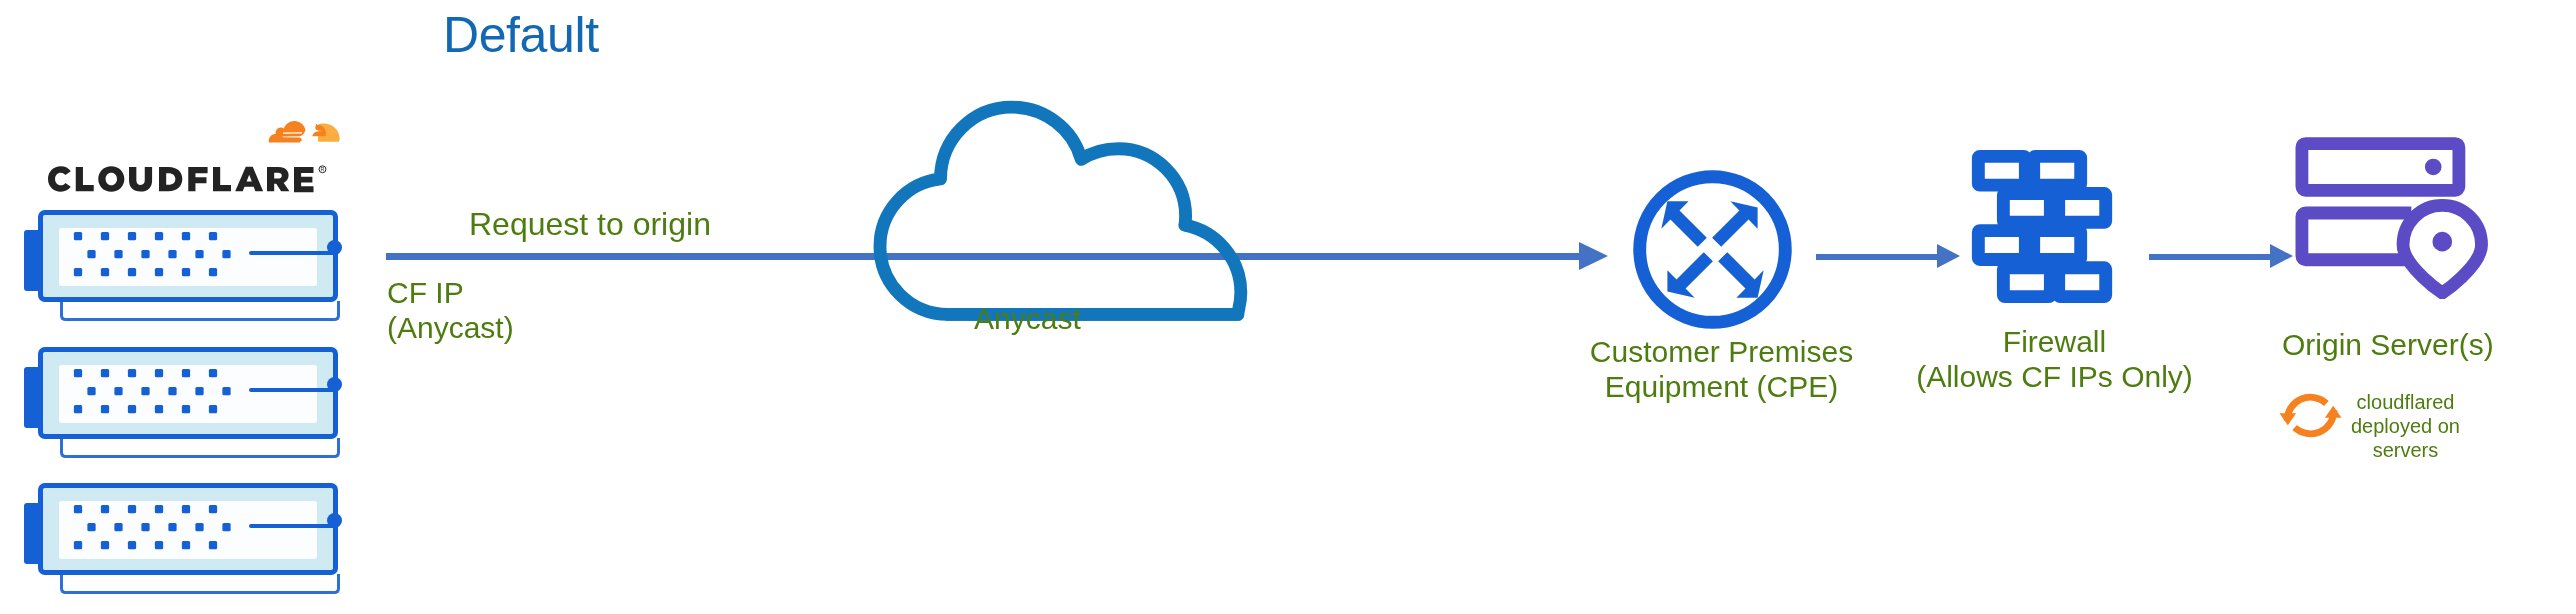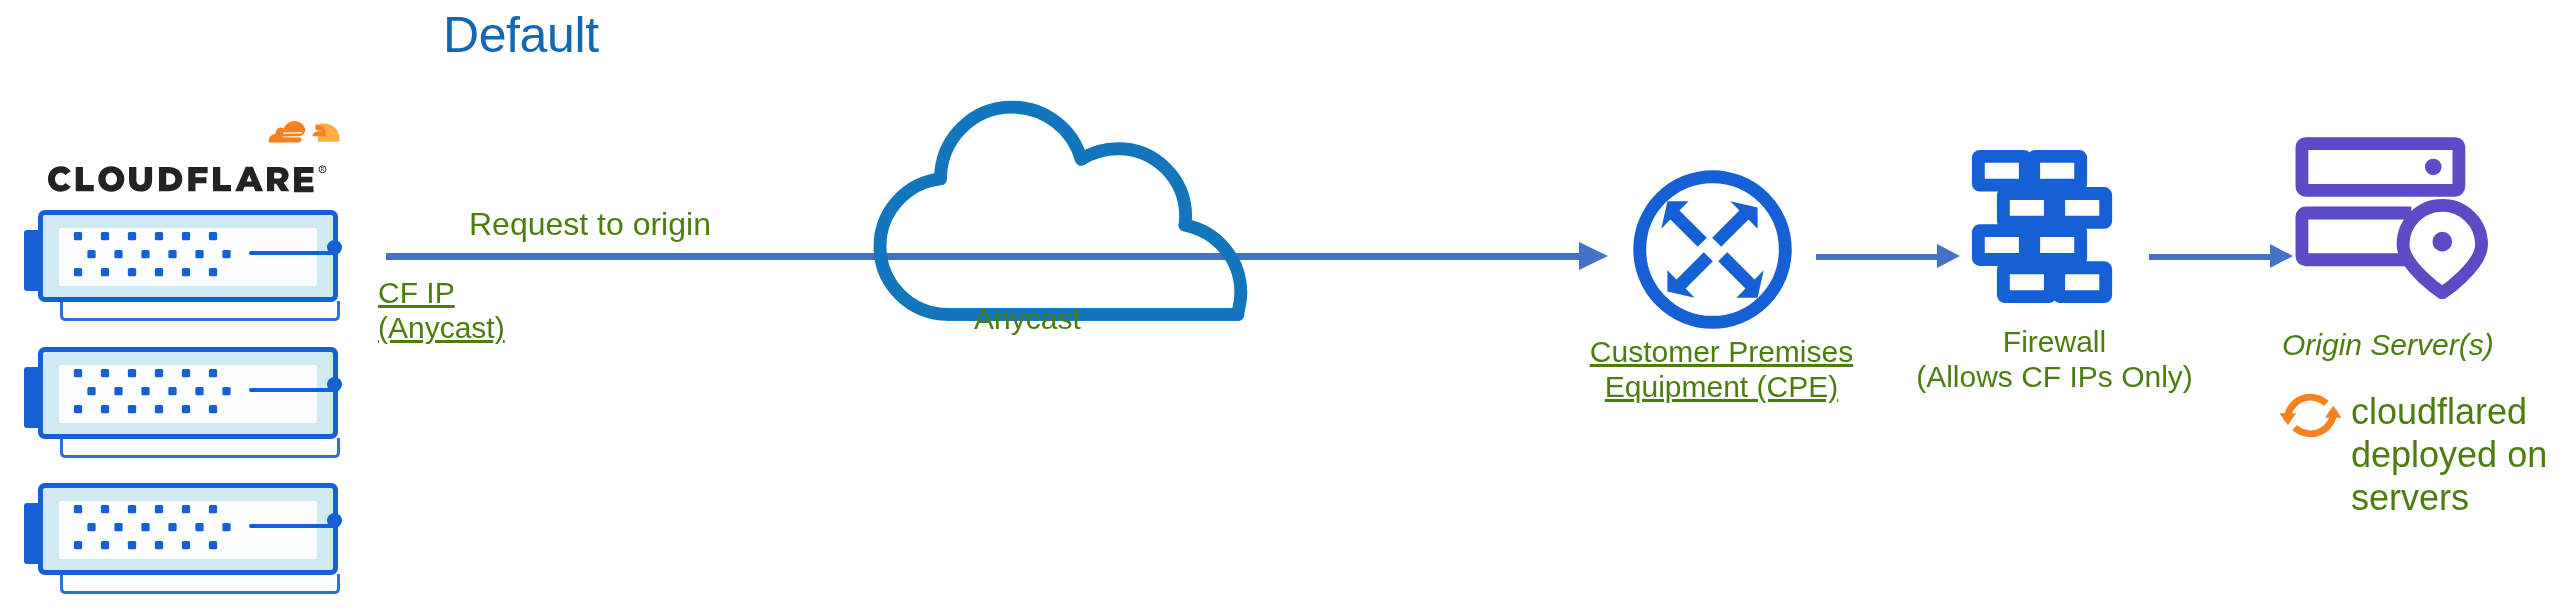--- a/index.html
+++ b/index.html
@@ -103,26 +103,26 @@
   #arrow3-head { left: 2270px; }
 
   
   .label {
     color: #4d7c0f;
     font-size: 30px;
     line-height: 1.18;
     white-space: pre-line;
   }
   #label-request { left: 469px; top: 206px; font-size: 32px; }
-  #label-cfip    { left: 378px; top: 275px; text-decoration: underline; }
+  #label-cfip    { left: 387px; top: 275px; }
   #label-internet{ left: 974px; top: 301px; font-size: 30px; }
-  #label-cpe     { left: 1559px; top: 334px; text-align: center; width: 325px; text-decoration: underline; }
+  #label-cpe     { left: 1559px; top: 334px; text-align: center; width: 325px; }
   #label-firewall{ left: 1903px; top: 324px; text-align: center; width: 303px; }
-  #label-origin  { left: 2282px; top: 327px; font-style: italic; }
-  #label-cloudflared { left: 2351px; top: 390px; font-size: 36px; line-height: 1.2; }
+  #label-origin  { left: 2282px; top: 327px; }
+  #label-cloudflared { left: 2351px; top: 390px; font-size: 20px; line-height: 1.2; text-align: center; }
 
   
   #internet-cloud { left: 821px; top: 98px; width: 469px; height: 227px; }
 
   
   #cpe-icon { left: 1631px; top: 168px; width: 163px; height: 163px; }
 
   
   #firewall-icon { left: 1970px; top: 148px; width: 163px; height: 163px; }
 

